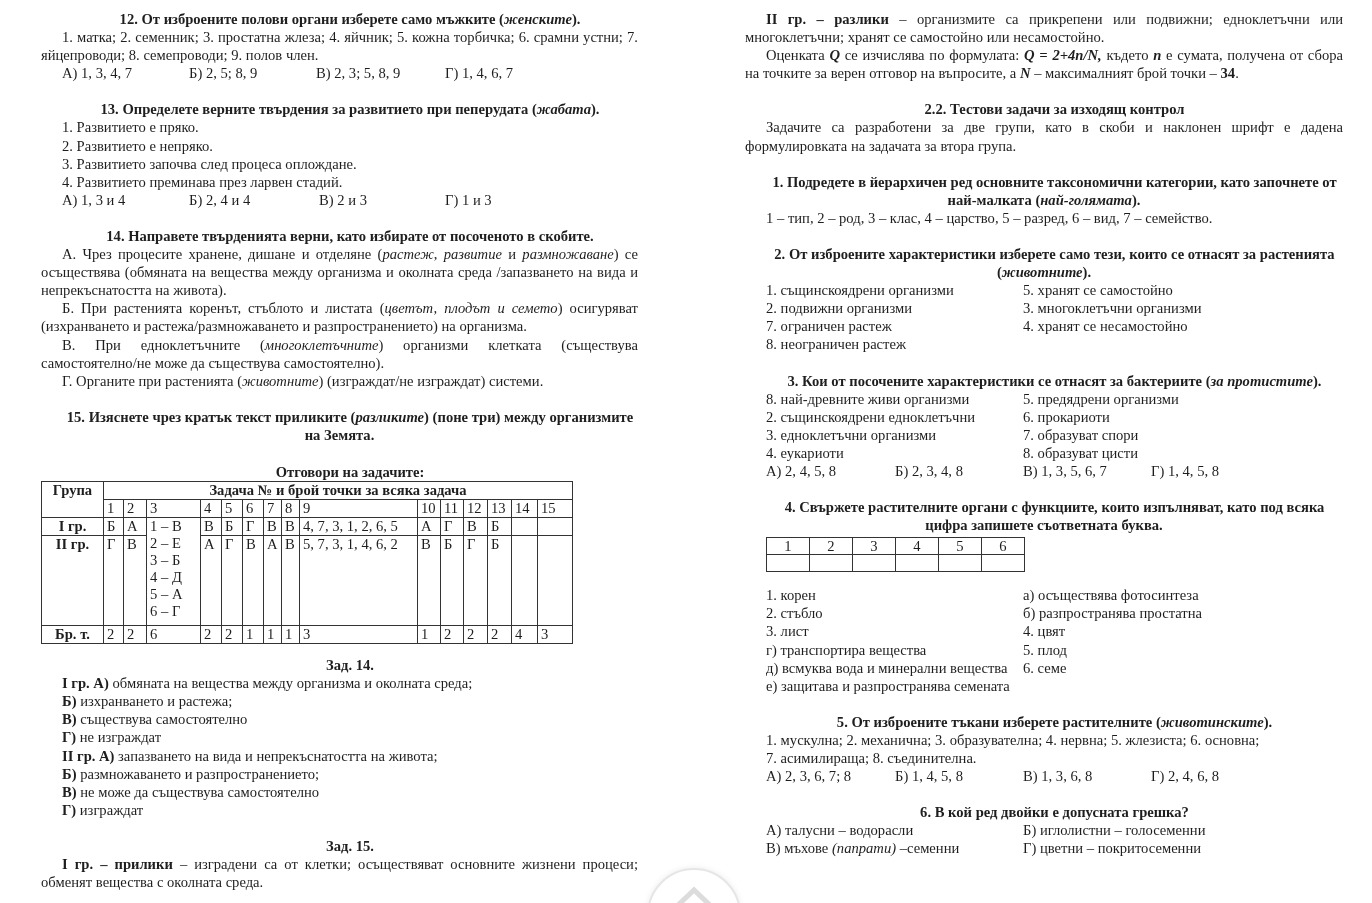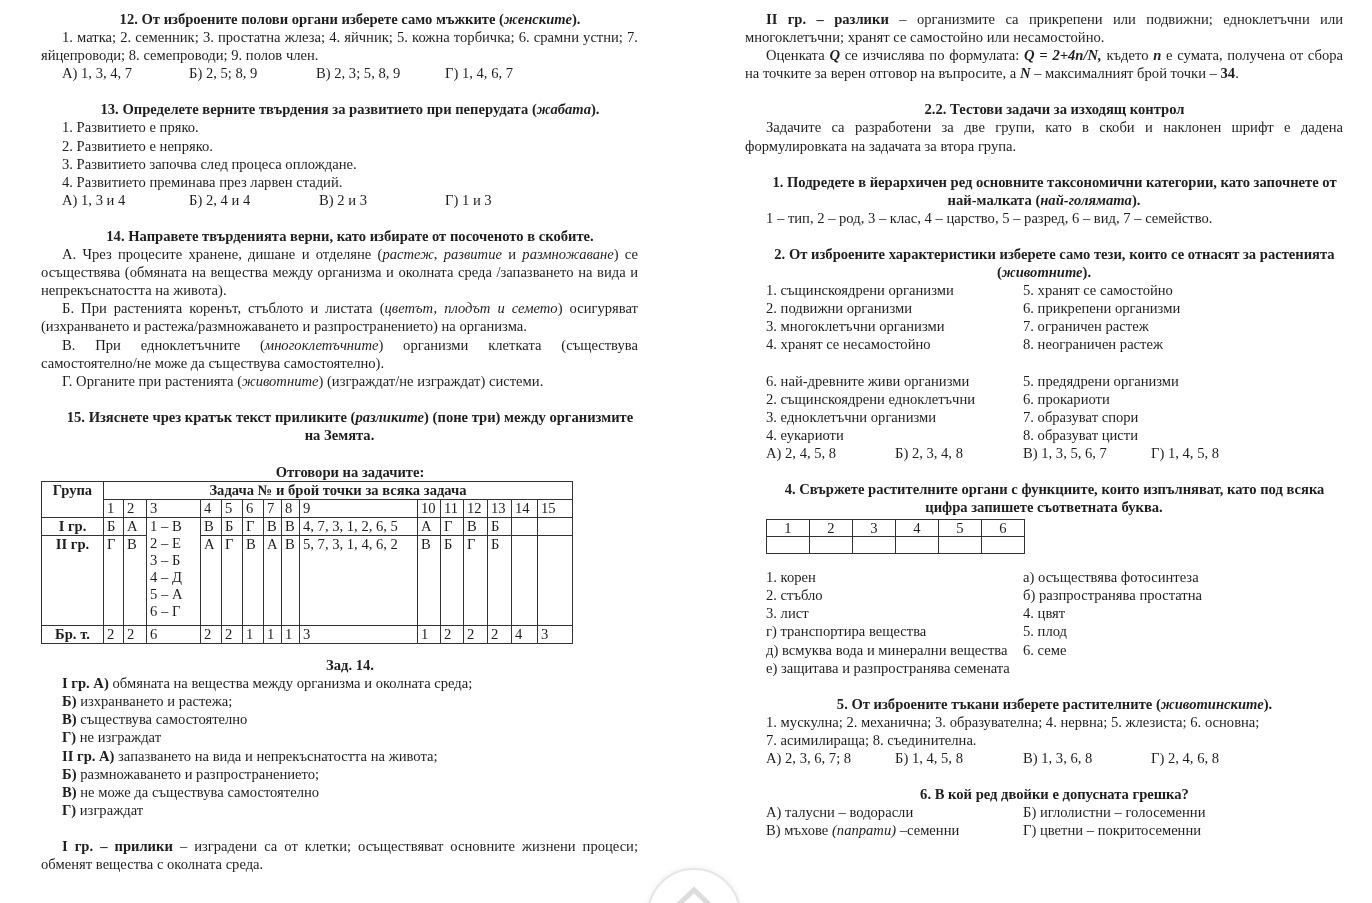--- a/index.html
+++ b/index.html
@@ -163,20 +163,21 @@
   <p class="pl"><span class="b">I гр. А)</span><span> обмяната на вещества между организма и околната среда;</span></p>
   <p class="pl"><span class="b">Б)</span><span> изхранването и растежа;</span></p>
   <p class="pl"><span class="b">В)</span><span> съществува самостоятелно</span></p>
   <p class="pl"><span class="b">Г)</span><span> не изграждат</span></p>
   <p class="pl"><span class="b">II гр. А)</span><span> запазването на вида и непрекъснатостта на живота;</span></p>
   <p class="pl"><span class="b">Б)</span><span> размножаването и разпространението;</span></p>
   <p class="pl"><span class="b">В)</span><span> не може да съществува самостоятелно</span></p>
   <p class="pl"><span class="b">Г)</span><span> изграждат</span></p>
   <div class="gap"></div>
 
+  <p class="pl b">Зад. 15.</p>
   <p class="ind"><span class="b">I гр. – прилики</span><span> – изградени са от клетки; осъществяват основните жизнени процеси; обменят вещества с околната среда.</span></p>
 </div>
 
 <div class="col col-right">
   <p class="ind"><span class="b">II гр. – разлики</span><span> – организмите са прикрепени или подвижни; едноклетъчни или многоклетъчни; хранят се самостойно или несамостойно.</span></p>
   <p class="ind"><span>Оценката </span><span class="bi">Q</span><span> се изчислява по формулата: </span><span class="bi">Q = 2+4n/N,</span><span> където </span><span class="bi">n</span><span> е сумата, получена от сбора на точките за верен отговор на въпросите, а </span><span class="bi">N</span><span> – максималният брой точки – </span><span class="b">34</span><span>.</span></p>
   <div class="gap"></div>
 
   <p class="ind b">2.2. Тестови задачи за изходящ контрол</p>
   <p class="ind">Задачите са разработени за две групи, като в скоби и наклонен шрифт е дадена формулировката на задачата за втора група.</p>
@@ -184,30 +185,30 @@
 
   <p class="ind b"><span>1. Подредете в йерархичен ред основните таксономични категории, като започнете от най-малката (</span><span class="bi">най-голямата</span><span>).</span></p>
   <p class="pl">1 – тип, 2 – род, 3 – клас, 4 – царство, 5 – разред, 6 – вид, 7 – семейство.</p>
   <div class="gap"></div>
 
   <p class="ind b"><span>2. От изброените характеристики изберете само тези, които се отнасят за растенията (</span><span class="bi">животните</span><span>).</span></p>
   <div class="two">
     <span>1. същинскоядрени организми</span>
       <span>5. хранят се самостойно</span>
     <span>2. подвижни организми</span>
-      <span>6. прикрепени организми</span>
     <span>3. многоклетъчни организми</span>
       <span>7. ограничен растеж</span>
     <span>4. хранят се несамостойно</span>
       <span>8. неограничен растеж</span>
   </div>
   <div class="gap"></div>
 
+  <p class="ind b"><span>3. Кои от посочените характеристики се отнасят за бактериите (</span><span class="bi">за протистите</span><span>).</span></p>
   <div class="two">
-    <span>6. най-древните живи организми</span>
+    <span>8. най-древните живи организми</span>
       <span>5. предядрени организми</span>
     <span>2. същинскоядрени едноклетъчни</span>
       <span>6. прокариоти</span>
     <span>3. едноклетъчни организми</span>
       <span>7. образуват спори</span>
     <span>4. еукариоти</span>
       <span>8. образуват цисти</span>
   </div>
   <div class="opts">
     <span style="width:129px">А) 2, 4, 5, 8</span>

